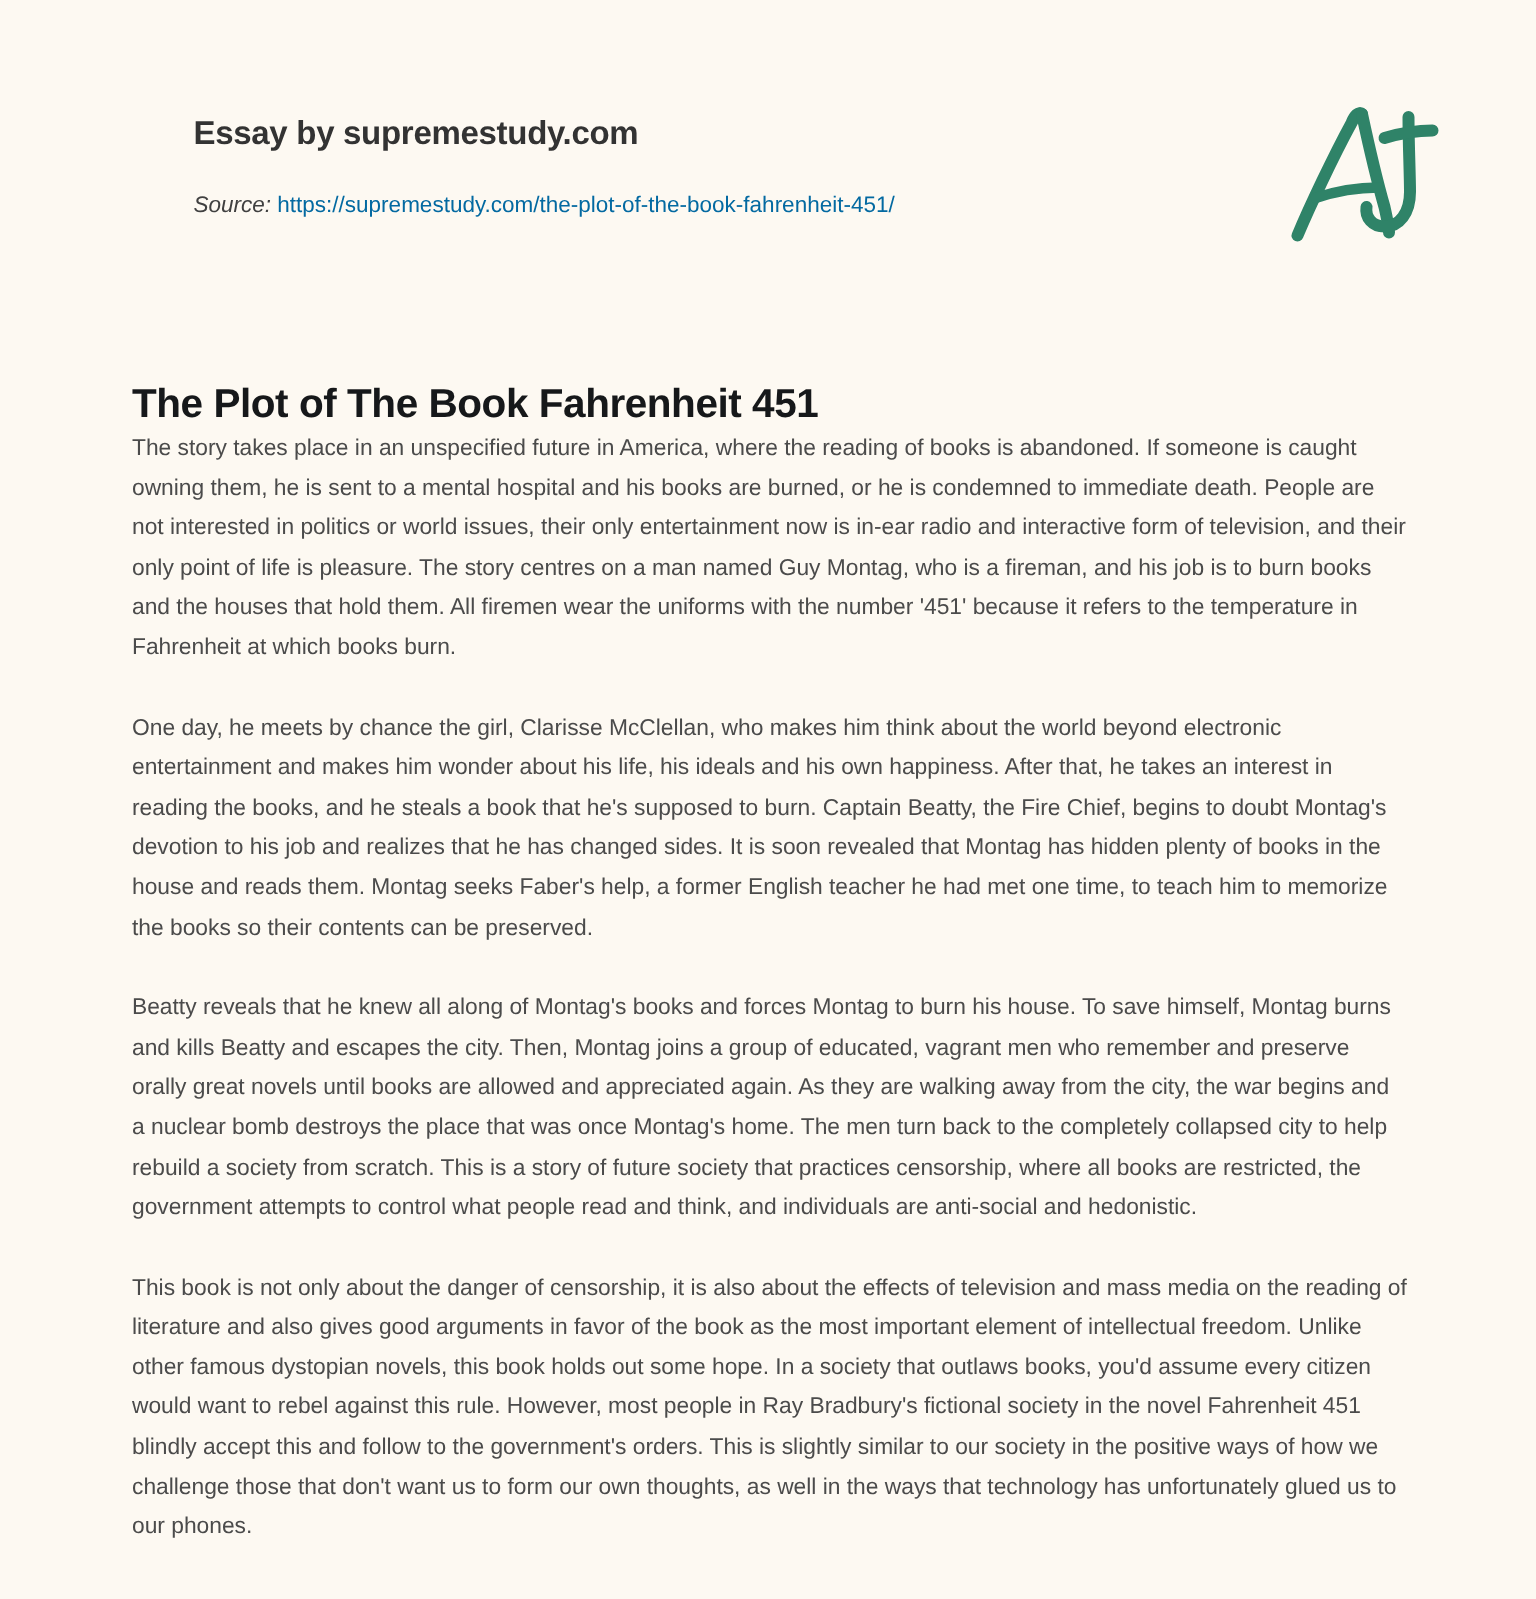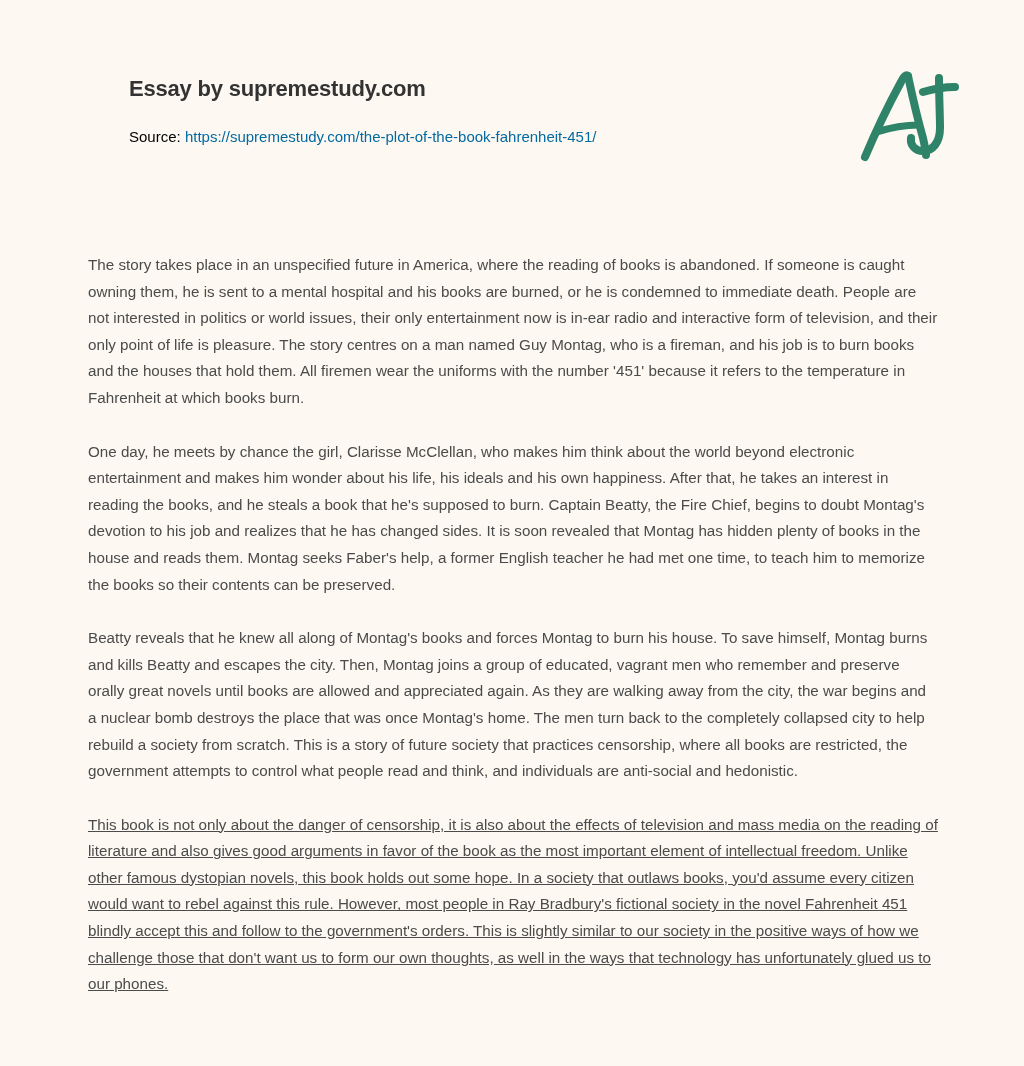--- a/index.html
+++ b/index.html
@@ -46,21 +46,22 @@
   .source-line {
     position: absolute;
     left: 88px;
     top: 128px;
     font-size: 15px;
     color: #8a8a8a;
     white-space: nowrap;
   }
 
   .source-label {
-    color: #000000;
+    color: #404040;
+    font-style: italic;
   }
 
   .source-url {
     color: #0369a1;
     text-decoration: none;
   }
 
   
   .logo {
     position: absolute;
@@ -98,21 +99,20 @@
   .body-copy p {
     margin: 0 0 27px 0;
     font-size: 15.2px;
     line-height: 26.6px;
     color: #4b4b4b;
     text-align: left;
   }
 
   .body-copy p:last-child {
     margin-bottom: 0;
-    text-decoration: underline;
   }
 </style>
 </head>
 <body>
 
 <div class="page">
 
   <div class="header">
 
     <div class="essay-by">Essay by supremestudy.com</div>
@@ -134,20 +134,21 @@
           <path d="M86 16 C 86 34, 87 54, 87 66 C 87 80, 80 89, 70 89 C 62 89, 57 83, 58 76" stroke-width="8"></path>
 
           <path d="M70 30 C 80 27, 92 25, 102 25" stroke-width="8"></path>
         </g>
       </svg>
     </div>
 
   </div>
 
   <div class="article">
+    <h1 class="article-title">The Plot of The Book Fahrenheit 451</h1>
 
     <div class="body-copy">
       <p>The story takes place in an unspecified future in America, where the reading of books is abandoned. If someone is caught owning them, he is sent to a mental hospital and his books are burned, or he is condemned to immediate death. People are not interested in politics or world issues, their only entertainment now is in-ear radio and interactive form of television, and their only point of life is pleasure. The story centres on a man named Guy Montag, who is a fireman, and his job is to burn books and the houses that hold them. All firemen wear the uniforms with the number '451' because it refers to the temperature in Fahrenheit at which books burn.</p>
       <p>One day, he meets by chance the girl, Clarisse McClellan, who makes him think about the world beyond electronic entertainment and makes him wonder about his life, his ideals and his own happiness. After that, he takes an interest in reading the books, and he steals a book that he's supposed to burn. Captain Beatty, the Fire Chief, begins to doubt Montag's devotion to his job and realizes that he has changed sides. It is soon revealed that Montag has hidden plenty of books in the house and reads them. Montag seeks Faber's help, a former English teacher he had met one time, to teach him to memorize the books so their contents can be preserved.</p>
       <p>Beatty reveals that he knew all along of Montag's books and forces Montag to burn his house. To save himself, Montag burns and kills Beatty and escapes the city. Then, Montag joins a group of educated, vagrant men who remember and preserve orally great novels until books are allowed and appreciated again. As they are walking away from the city, the war begins and a nuclear bomb destroys the place that was once Montag's home. The men turn back to the completely collapsed city to help rebuild a society from scratch. This is a story of future society that practices censorship, where all books are restricted, the government attempts to control what people read and think, and individuals are anti-social and hedonistic.</p>
       <p>This book is not only about the danger of censorship, it is also about the effects of television and mass media on the reading of literature and also gives good arguments in favor of the book as the most important element of intellectual freedom. Unlike other famous dystopian novels, this book holds out some hope. In a society that outlaws books, you'd assume every citizen would want to rebel against this rule. However, most people in Ray Bradbury's fictional society in the novel Fahrenheit 451 blindly accept this and follow to the government's orders. This is slightly similar to our society in the positive ways of how we challenge those that don't want us to form our own thoughts, as well in the ways that technology has unfortunately glued us to our phones.</p>
 
     </div>
   </div>
 

